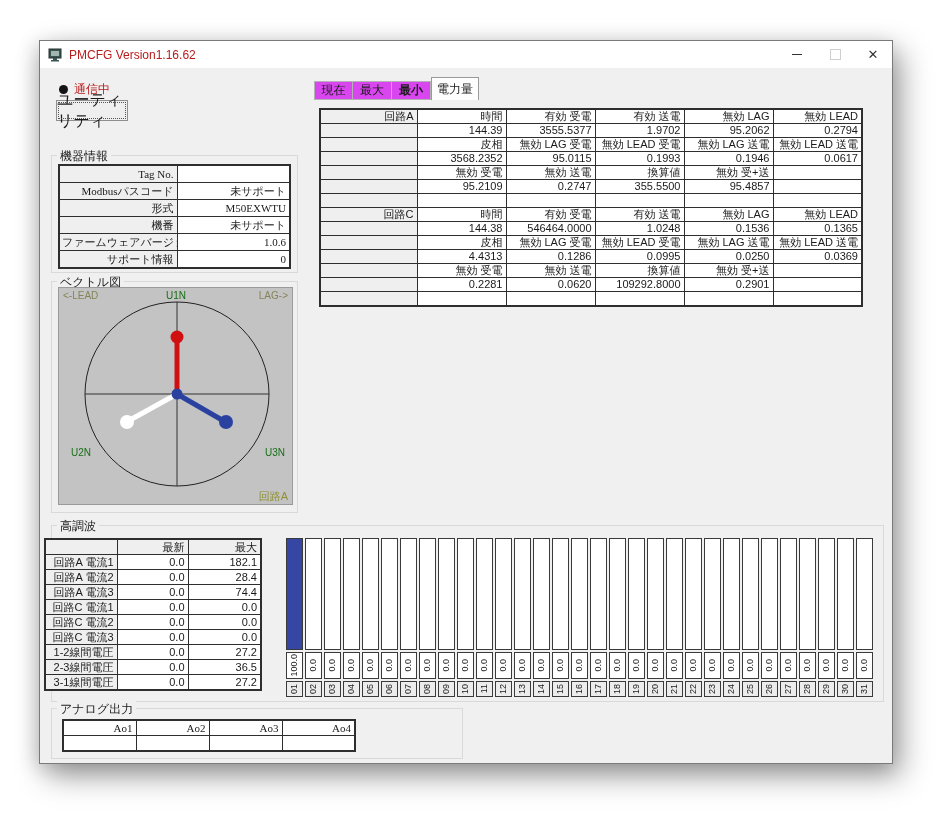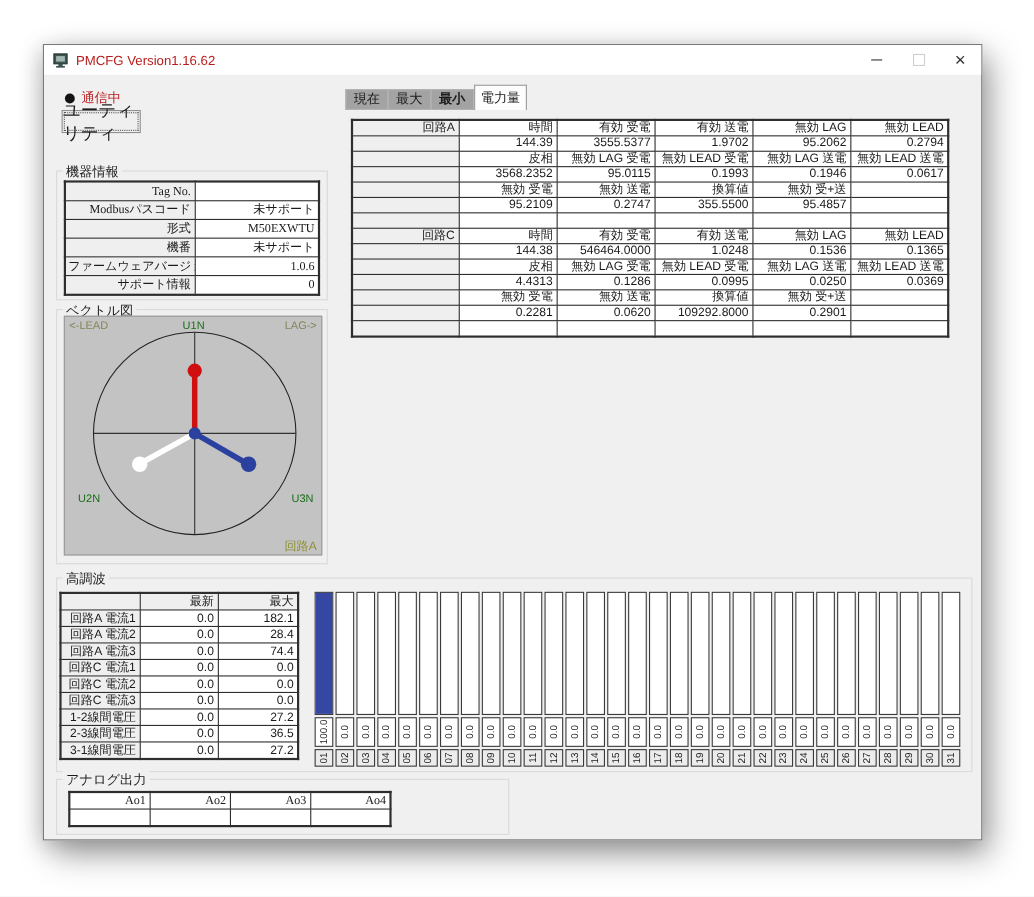--- a/index.html
+++ b/index.html
@@ -40,28 +40,28 @@
   table.grid{border:2px solid #2e2e2e;}
   td.lbl{background:#efefef !important;}
   td.hd{background:#fff;}
   
   #device-table{left:18px;top:123px;width:233px;font-family:Liberation Serif, serif;}
   #device-table td{height:16px;}
   
   #energy-table{left:279px;top:67px;width:542px;}
   #energy-table td{height:13px;font-size:11px;}
   
-  #harm-table{left:14px;top:497px;width:216px;border-radius:29px;}
+  #harm-table{left:4px;top:497px;width:216px;border-radius:29px;}
   #harm-table td{height:14px;}
   
   #analog-table{left:22px;top:678px;width:292px;font-family:Liberation Serif, serif;}
   #analog-table td{height:14px;}
   
   .tabs{position:absolute;left:274px;top:36px;height:23px;display:flex;align-items:flex-end;}
-  .tab{height:19px;background:#a3a3a3;border:1px solid #b3b3b3;border-left:none;font-size:12px;
+  .tab{height:19px;background:#d946ef;border:1px solid #b3b3b3;border-left:none;font-size:12px;
     display:flex;align-items:center;justify-content:center;box-sizing:border-box;}
   .tab:first-child{border-left:1px solid #b3b3b3;}
   .tab.active{height:23px;background:#fdfdfd;border:1px solid #9a9a9a;border-bottom:none;}
   
   .vector-panel{position:absolute;left:18px;top:246px;width:233px;height:216px;background:#c3c3c3;border:1px solid #9a9a9a;box-sizing:content-box;}
   
   .bar-chart{position:absolute;left:246px;top:497px;display:flex;}
   .bar-col{width:17px;margin-right:2px;display:flex;flex-direction:column;}
   .bar-box{height:110px;border:1px solid #3a3a3a;background:#fff;position:relative;}
   .bar-fill{position:absolute;left:0;right:0;bottom:0;background:#3647a3;}

